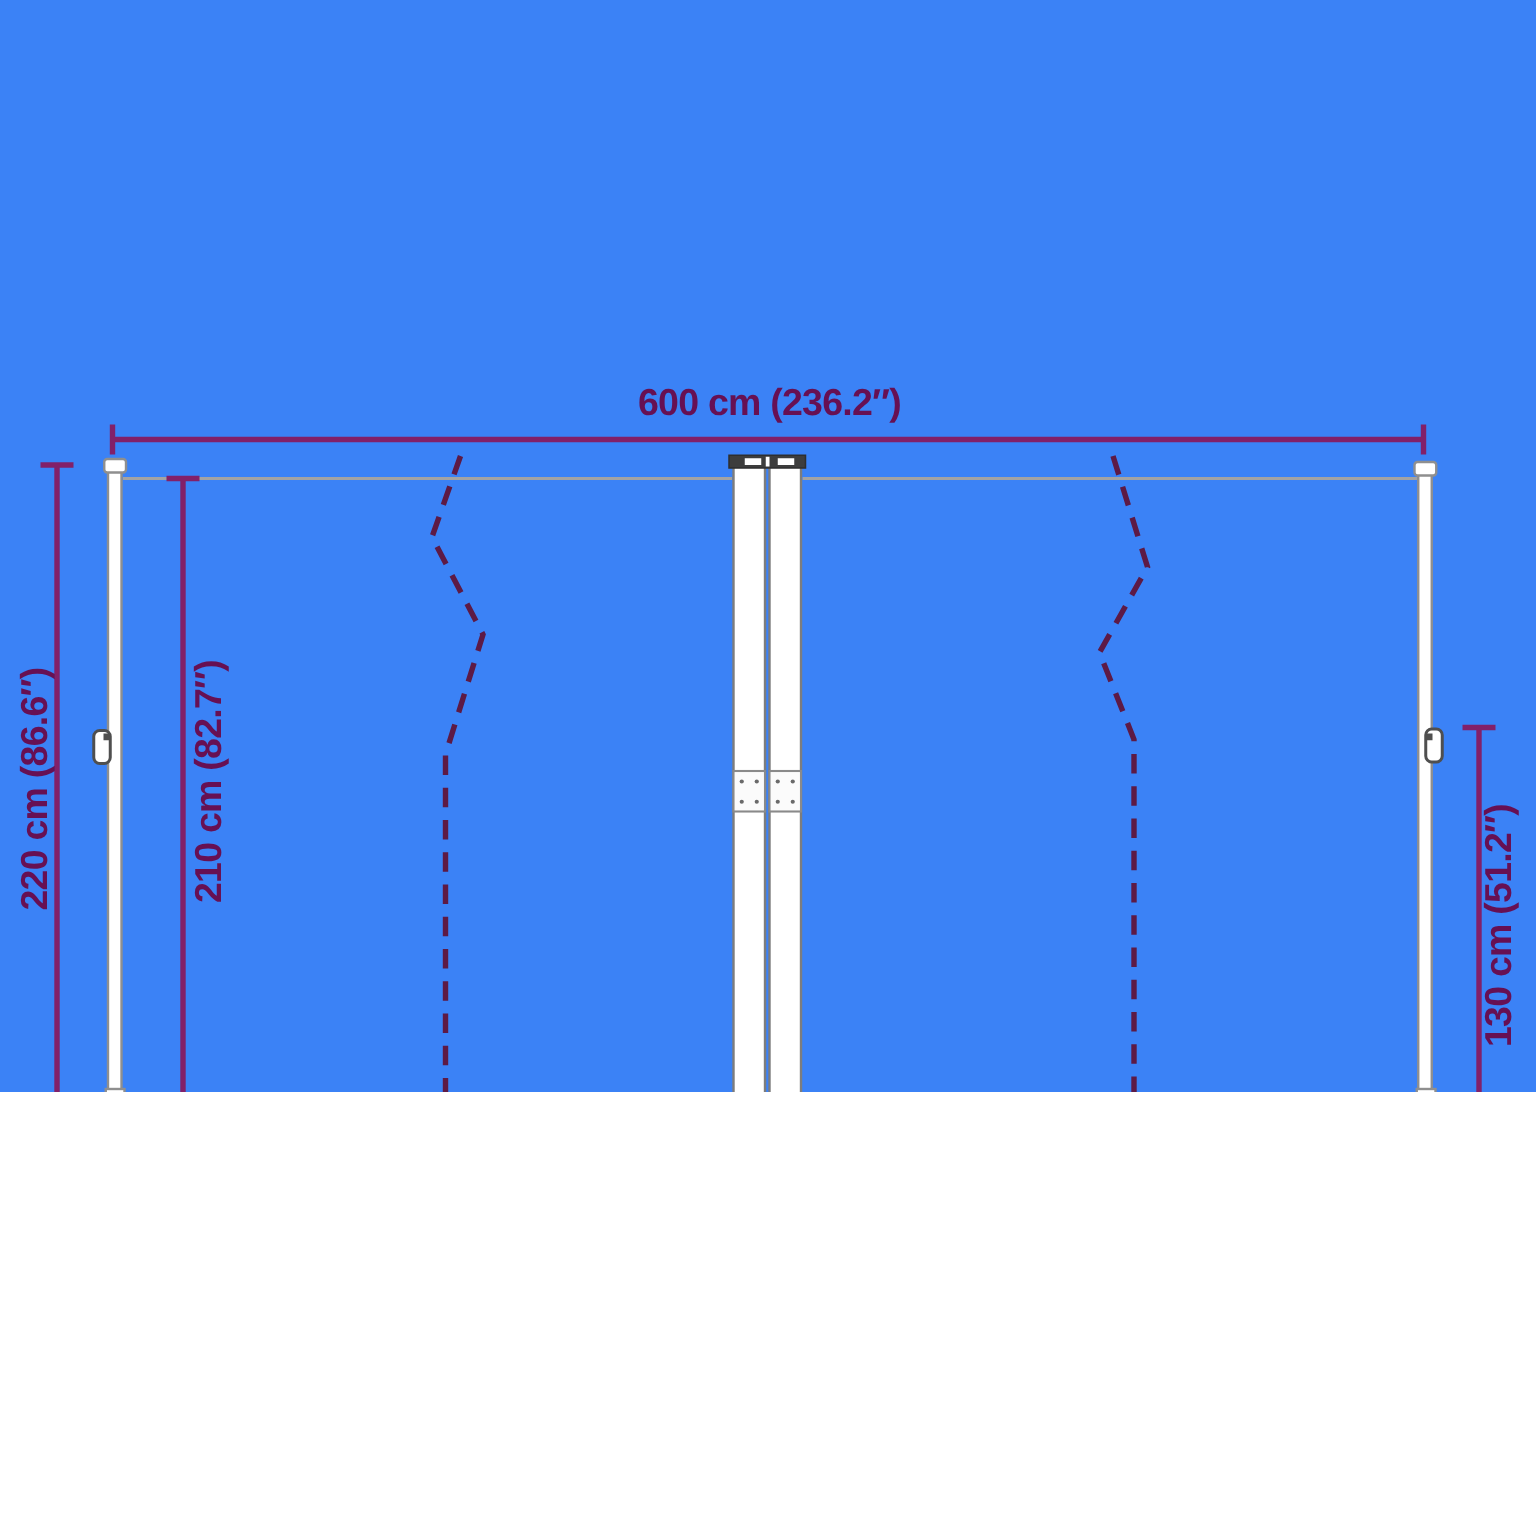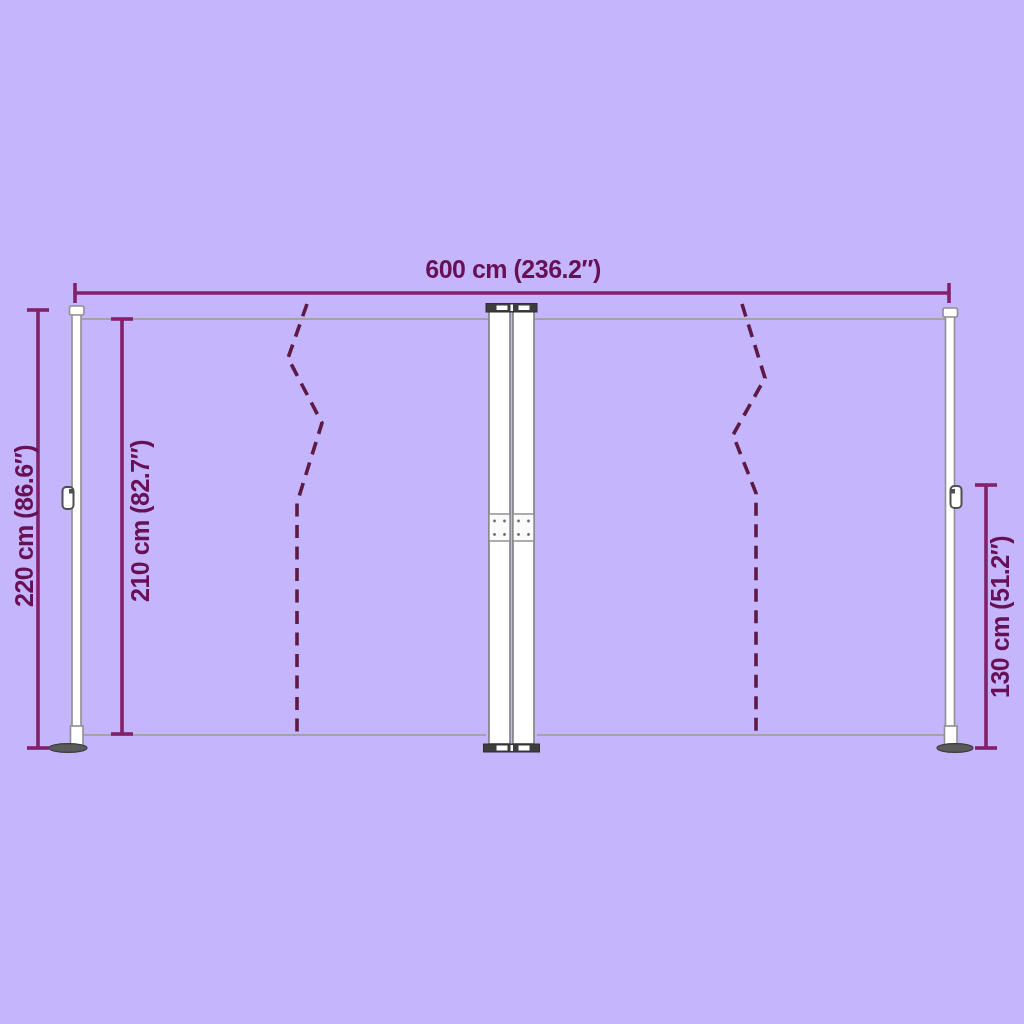--- a/index.html
+++ b/index.html
@@ -3,22 +3,22 @@
 <meta charset="utf-8">
 <style>
   html, body {
     margin: 0;
     padding: 0;
     background: #ffffff;
   }
   .stage {
     position: relative;
     width: 1024px;
-    height: 1024px;
-    background: #c4b5fd;
+    height: 728px;
+    background: #3b82f6;
     overflow: hidden;
     font-family: "Liberation Sans", sans-serif;
   }
   .diagram-svg {
     position: absolute;
     left: 0;
     top: 0;
     width: 1024px;
     height: 1024px;
   }

